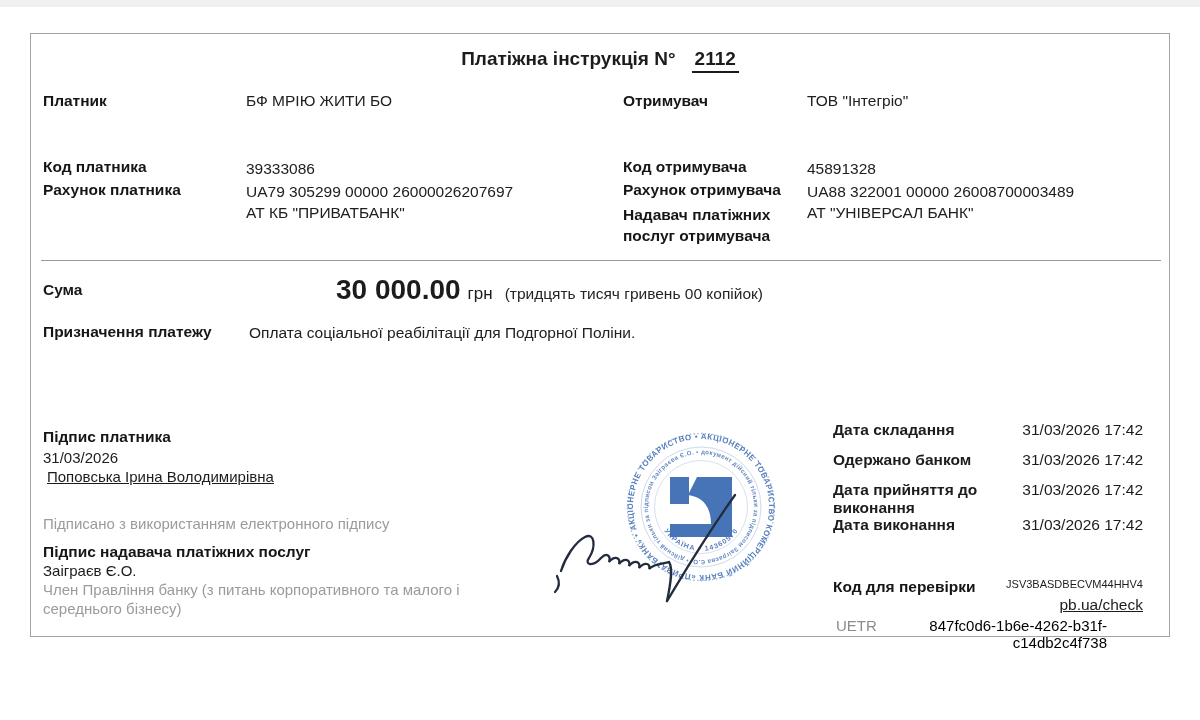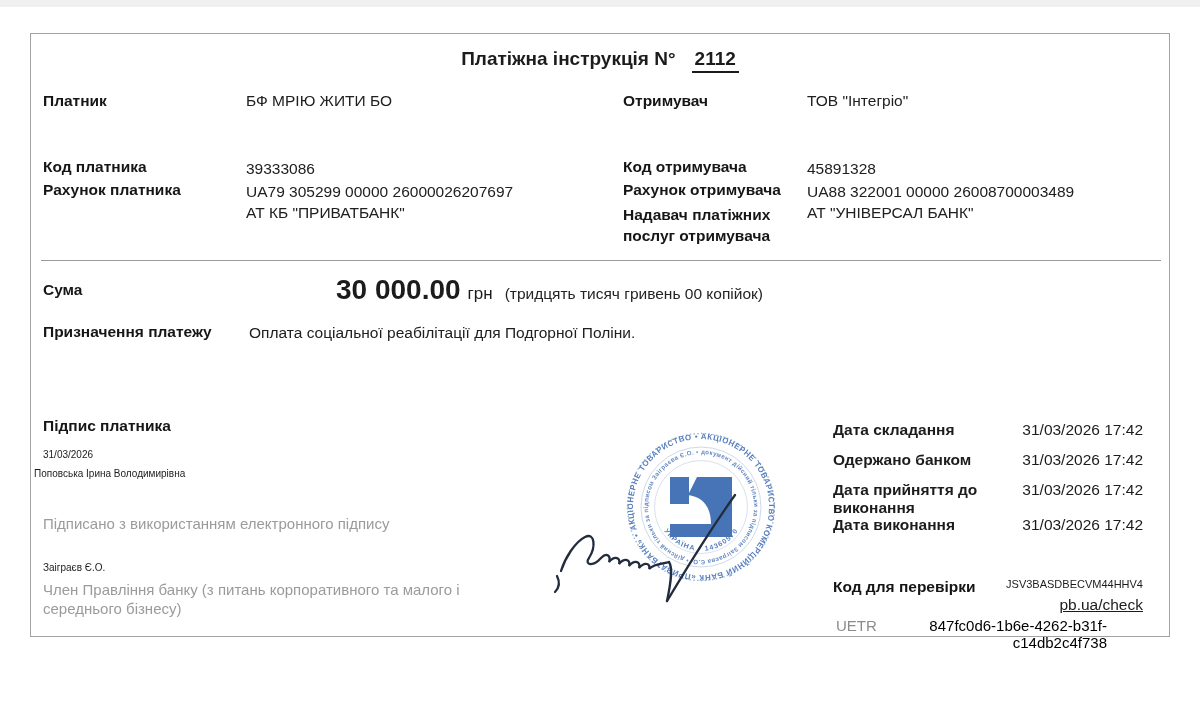--- a/index.html
+++ b/index.html
@@ -14,21 +14,21 @@
   .wrap { white-space:normal; }
   .title { position:absolute; top:14px; left:0; width:100%; text-align:center;
     font-size:19px; font-weight:700; }
   .title .num { margin-left:16px; border-bottom:2px solid #1a1a1a; padding:0 3px 2px 3px; }
   .divider { position:absolute; left:10px; top:226px; width:1120px; height:1px; background:#9a9a9a; }
   .amount-row { position:absolute; left:305px; top:240px; display:flex; align-items:baseline; }
   .amount-val { font-size:28px; font-weight:700; }
   .amount-cur { font-size:17px; margin-left:7px; }
   .amount-words { font-size:15.5px; margin-left:12px; color:#242424; }
   .gray { color:#9b9b9b; font-size:15px; }
-  .small { font-size:10px; }
+  .small { font-size:15px; }
   .date-lbl { position:absolute; left:802px; width:165px; font-weight:700; font-size:15.5px; white-space:normal; line-height:18px; }
   .date-val { position:absolute; left:930px; width:182px; text-align:right; font-size:15.5px; }
   .ver-code { position:absolute; left:940px; width:172px; text-align:right; font-size:11px; }
   .ver-link { position:absolute; left:930px; width:182px; text-align:right; font-size:15.5px;
     text-decoration:underline; color:#1c1c1c; cursor:pointer; }
   .uetr-lbl { position:absolute; left:805px; top:583px; font-size:15px; color:#8c8c8c; }
   .uetr-val { position:absolute; left:814px; top:583px; width:262px; text-align:right;
     font-size:15px; color:#000000; }
   .stamp-svg { position:absolute; left:520px; top:372px; width:280px; height:225px; }
   .ring-outer-text { font-size:8px; font-weight:700; letter-spacing:.6px; fill:#3e6cb4; opacity:.92; }
@@ -74,25 +74,26 @@
   <div class="abs lbl" style="left:12px; top:247px;">Сума</div>
   <div class="amount-row">
     <span class="amount-val">30 000.00</span>
     <span class="amount-cur">грн</span>
     <span class="amount-words">(тридцять тисяч гривень 00 копійок)</span>
   </div>
 
   <div class="abs lbl" style="left:12px; top:289px;">Призначення платежу</div>
   <div class="abs val" style="left:218px; top:290px;">Оплата соціальної реабілітації для Подгорної Поліни.</div>
 
-  <div class="abs lbl" style="left:12px; top:383px;">Підпис платника</div>
+  <div class="abs lbl" style="left:12px; top:394px;">Підпис платника</div>
   <div class="abs small" style="left:12px; top:415px;">31/03/2026</div>
-  <div class="abs small" style="left:3px; top:434px;">Поповська Ірина Володимирівна</div>
+  <div class="abs small" style="left:16px; top:434px;text-decoration:underline;">Поповська Ірина Володимирівна</div>
   <div class="abs gray" style="left:12px; top:481px;">Підписано з використанням електронного підпису</div>
 
+  <div class="abs lbl" style="left:12px; top:509px;">Підпис надавача платіжних послуг</div>
   <div class="abs small" style="left:12px; top:528px;">Заіграєв Є.О.</div>
   <div class="abs gray wrap" style="left:12px; top:546px; width:430px; line-height:19px;">Член Правління банку (з питань корпоративного та малого і середнього бізнесу)</div>
 
   <div class="date-lbl" style="top:387px;">Дата складання</div>
   <div class="date-val" style="top:387px;">31/03/2026 17:42</div>
 
   <div class="date-lbl" style="top:417px;">Одержано банком</div>
   <div class="date-val" style="top:417px;">31/03/2026 17:42</div>
 
   <div class="date-lbl" style="top:447px;">Дата прийняття до виконання</div>

